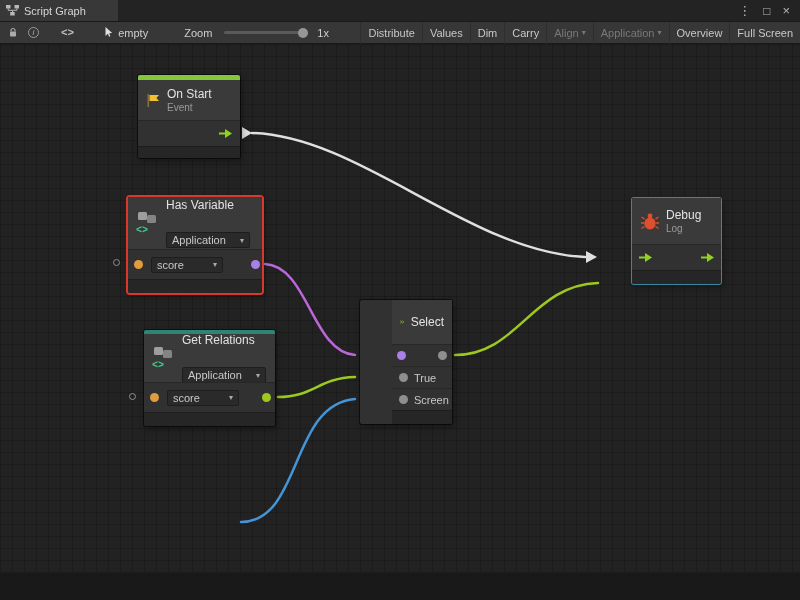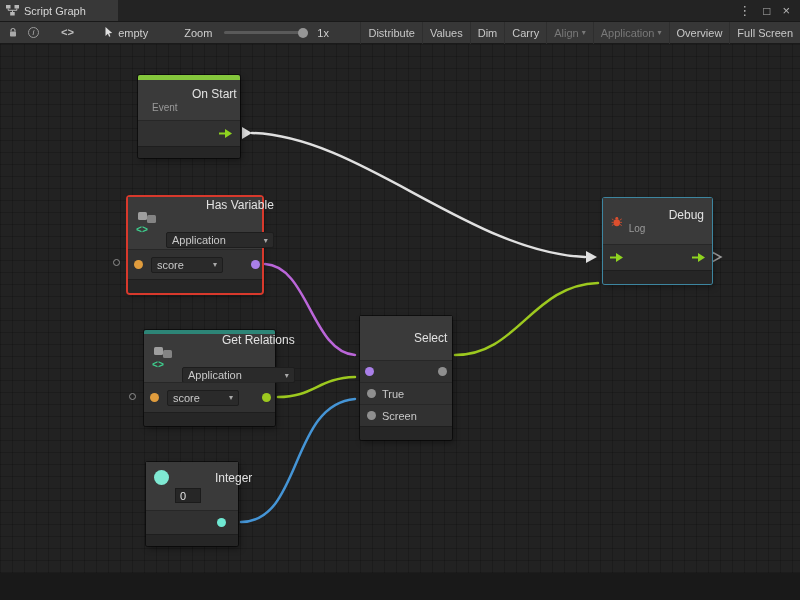--- a/index.html
+++ b/index.html
@@ -54,21 +54,21 @@
   .sel-teal { box-shadow:0 0 0 1px #3d86a0, 2px 3px 6px rgba(0,0,0,0.35); }
   .naccent { border-radius:2px 2px 0 0; }
   .acc-green { background:#84c63c; }
   .acc-teal { background:#2d8577; }
   .nheader { background:#3a3a3a; display:flex; align-items:center; gap:6px;
     padding:0 8px; }
   .nheader.col { flex-direction:column; align-items:flex-start; justify-content:center;
     gap:3px; }
   .hrow { display:flex; align-items:center; gap:6px; }
   .hcol { display:flex; flex-direction:column; gap:20px; }
-  .ntitle { font-size:12px; color:#e2e2e2; white-space:nowrap;margin-left:40px; }
+  .ntitle { font-size:12px; color:#e2e2e2; white-space:nowrap; }
   .nsub { font-size:10px; color:#9a9a9a; }
   .nrow { background:#313131; border-top:1px solid #272727; position:relative;
     display:flex; align-items:center; }
   .nfooter { background:#262626; border-top:1px solid #1e1e1e;
     border-radius:0 0 2px 2px; }
   .plabel { font-size:11px; color:#c8c8c8; margin-left:6px; }
 
   .dd { background:#2a2a2a; border:1px solid #1d1d1d; border-radius:2px;
     color:#c9c9c9; font-size:11px; display:inline-flex; align-items:center;
     justify-content:space-between; gap:6px; padding:0 5px; height:16px; }
@@ -229,21 +229,21 @@
         <div class="dd" style="width:72px; margin-left:8px;">
           <span>score</span>
           <span class="dd-arrow">▾</span>
         </div>
         <span class="dot purple" style="margin-left:auto; margin-right:2px;"></span>
       </div>
       <div class="nfooter" style="height:14px;"></div>
       <span class="ring" style="left:-15px; top:62px;"></span>
     </div>
 
-    <div class="node sel-teal" style="left:603px; top:154px; width:109px;">
+    <div class="node sel-teal" style="left:632px; top:154px; width:89px;">
       <div class="nheader" style="height:46px;">
         <svg width="20" height="19" viewBox="0 0 20 19">
           <path d="M4.5 7 L1.5 5 M4.5 11 H1 M4.5 14.5 L1.5 16.5 M15.5 7 L18.5 5 M15.5 11 H19 M15.5 14.5 L18.5 16.5" stroke="#dd4f2e" stroke-width="1.4"></path>
           <circle cx="10" cy="4" r="2.4" fill="#dd4f2e"></circle>
           <ellipse cx="10" cy="11.5" rx="5.6" ry="6" fill="#dd4f2e"></ellipse>
         </svg>
         <div class="hcol" style="gap:1px;">
           <div class="ntitle">Debug</div>
           <div class="nsub">Log</div>
         </div>
@@ -254,21 +254,21 @@
           <path d="M7 1 L14 5.5 L7 10 Z" fill="#8fd320"></path>
         </svg>
         <svg width="15" height="11" viewBox="0 0 15 11" style="margin-left:auto; margin-right:6px;">
           <path d="M1 5.5 H7" stroke="#8fd320" stroke-width="2"></path>
           <path d="M7 1 L14 5.5 L7 10 Z" fill="#8fd320"></path>
         </svg>
       </div>
       <div class="nfooter" style="height:14px;"></div>
     </div>
 
-    <div class="node" style="left:360px; top:272px; width:92px;">
+    <div class="node" style="left:360px; top:256px; width:92px;padding-left:32px;">
       <div class="nheader" style="height:44px;">
         <svg width="19" height="14" viewBox="0 0 19 14">
           <path d="M2 2.5 L8 7 L2 11.5" stroke="#8fd320" stroke-width="2.6" fill="none" stroke-linejoin="round" stroke-linecap="round"></path>
           <path d="M10 2.5 L16 7 L10 11.5" stroke="#8fd320" stroke-width="2.6" fill="none" stroke-linejoin="round" stroke-linecap="round"></path>
         </svg>
         <span class="ntitle">Select</span>
       </div>
       <div class="nrow" style="height:22px;">
         <span class="dot purple" style="margin-left:5px;"></span>
         <span class="dot gray" style="margin-left:auto; margin-right:5px;"></span>
@@ -305,28 +305,15 @@
         <div class="dd" style="width:72px; margin-left:8px;">
           <span>score</span>
           <span class="dd-arrow">▾</span>
         </div>
         <span class="dot greenp" style="margin-left:auto; margin-right:4px;"></span>
       </div>
       <div class="nfooter" style="height:14px;"></div>
       <span class="ring" style="left:-15px; top:63px;"></span>
     </div>
 
-    <div class="node" style="left:146px; top:418px; width:92px;">
-      <div class="nheader col" style="height:48px; padding:6px 8px 5px;">
-        <div class="hrow">
-          <span class="int-icon"></span>
-          <span class="ntitle">Integer</span>
-        </div>
-        <div class="nfield" style="margin-left:21px;">0</div>
-      </div>
-      <div class="nrow" style="height:24px; justify-content:flex-end;">
-        <span class="dot cyan" style="margin-right:12px;"></span>
-      </div>
-      <div class="nfooter" style="height:12px;"></div>
-    </div>
 
   </div>
 </div>
 
 </body></html>

